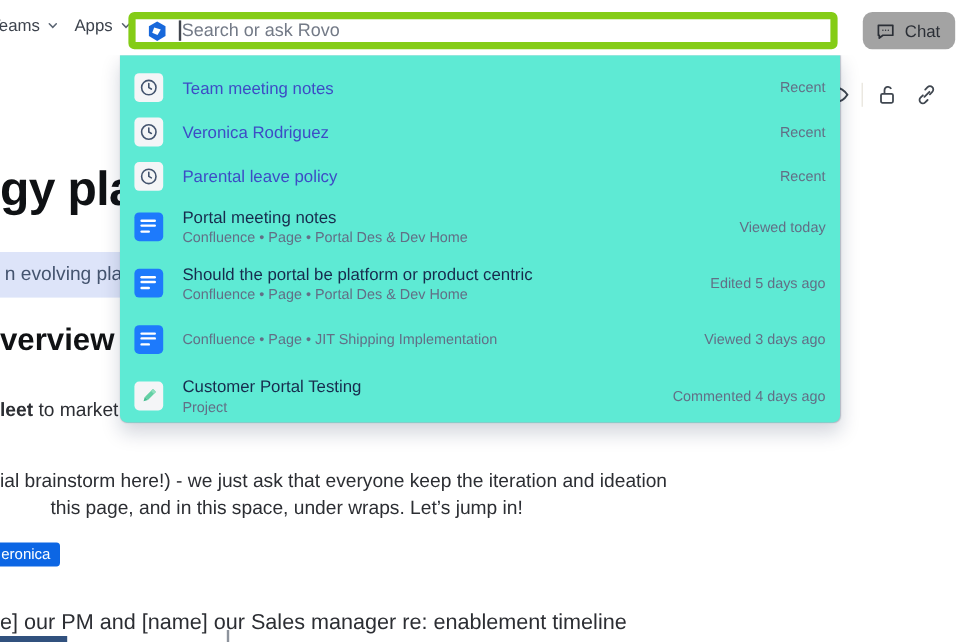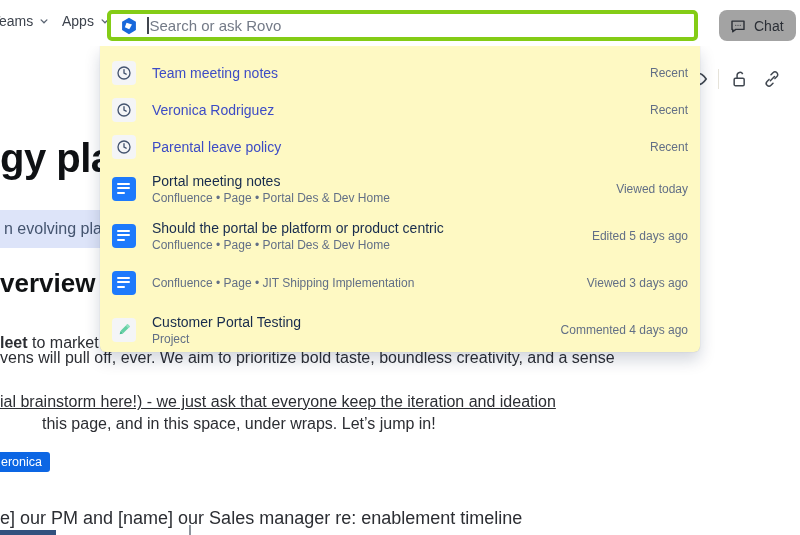--- a/index.html
+++ b/index.html
@@ -8,38 +8,38 @@
   .stage { position:relative; width:800px; height:535px; background:#fff; overflow:hidden; }
 
   
   .topbar { position:absolute; left:0; top:0; width:800px; height:46px; background:#fff; z-index:20; }
   .nav-item { position:absolute; top:13px; display:flex; align-items:center; gap:4px;
               font-size:14px; font-weight:500; color:#3d434d; cursor:pointer; }
   .nav-teams { left:-8px; }
   .nav-apps  { left:62px; }
   .chev { width:14px; height:14px; }
   .search-box { position:absolute; left:107px; top:10px; width:591px; height:31px;
-                border:4px solid #84cc16; border-radius:5px; background:#fff;
+                border:6px solid #84cc16; border-radius:5px; background:#fff;
                 display:flex; align-items:center; padding:0 8px; }
   .rovo-logo { width:20px; height:20px; flex:0 0 auto; }
   .caret { width:1.5px; height:17px; background:#41464e; margin-left:8px; }
   .search-input { border:none; outline:none; flex:1; font-size:15px; color:#172B4D;
                   font-family:"Liberation Sans", sans-serif; margin-left:1px; }
   .search-input::placeholder { color:#737A87; opacity:1; }
   .chat-btn { position:absolute; left:719px; top:10px; height:31px; padding:0 12px 0 10px;
               background:#a3a3a3; border-radius:8px; display:flex; align-items:center; gap:7px;
               font-size:14px; font-weight:500; color:#2b2f36; border:none; cursor:pointer; }
 
   
   .page-actions { position:absolute; top:68px; left:686px; z-index:5; display:flex; align-items:center; gap:10px; }
   .pa-icon { width:22px; height:22px; display:flex; align-items:center; justify-content:center; }
   .pa-divider { width:1px; height:20px; background:#e6e3da; }
 
   
-  .dropdown { position:absolute; left:100px; top:46px; width:600px; height:306px; background:#fef9c3;
+  .dropdown { position:absolute; left:100px; top:46px; width:600px; height:306px; background:#5eead4;
               z-index:10; border-radius:0 0 6px 6px;
               box-shadow:0 8px 16px rgba(9,30,66,0.18), 0 0 1px rgba(9,30,66,0.25); }
   .dd-section-recent { padding-top:8px; }
   .dd-row { display:flex; align-items:center; padding:0 12px; cursor:pointer; }
   .dd-row-recent { height:37px; }
   .dd-row-result { height:47px; }
   .icon-tile { width:24px; height:24px; border-radius:4px; background:#F4F5F7;
                display:flex; align-items:center; justify-content:center; flex:0 0 auto; }
   .doc-tile { width:24px; height:24px; border-radius:4px; background:#1D7AFC; position:relative; flex:0 0 auto; }
   .doc-tile i { position:absolute; left:5px; height:2.4px; border-radius:1px; background:#fff; display:block; }
@@ -56,21 +56,21 @@
   .doc { position:absolute; left:0; top:46px; width:800px; height:489px; z-index:1; color:#2c2e33; }
   .doc-h1 { position:absolute; left:0; top:90px; font-size:40px; font-weight:700; color:#0f1114; letter-spacing:-0.5px; white-space:nowrap; }
   .hl-bar { position:absolute; left:0; top:164px; width:120px; height:38px; background:#dde4f9;
             display:flex; align-items:center; }
   .hl-text { font-size:16px; color:#44546F; padding-left:4px; white-space:nowrap; }
   .doc-h2 { position:absolute; left:0; top:222px; font-size:26px; font-weight:700; color:#101214; white-space:nowrap; }
   .p-line { position:absolute; left:0; font-size:16px; color:#2c2e33; white-space:nowrap; }
   .pl-0 { top:288px; }
   .pl-1 { top:303px; }
   .pl-2 { top:325px; }
-  .pl-3 { top:347px;text-decoration:underline; }
+  .pl-3 { top:347px; }
   .pl-4 { top:369px;padding-left:42px; }
   .mention { position:absolute; left:-7px; top:406px; height:20px; background:#0C66E4; color:#fff;
              border-radius:3px; font-size:12.5px; font-weight:500; display:inline-flex; align-items:center;
              padding:0 8px; cursor:pointer; }
   .footer-line { position:absolute; left:0; top:462px; font-size:18px; color:#2c2e33; white-space:nowrap; }
   .bottom-bar { position:absolute; left:0; top:484px; width:56px; height:6px; background:#31517e; }
   .bottom-caret { position:absolute; left:189px; top:479px; width:1.5px; height:10px; background:#8d939c; }
   svg { display:block; }
 </style>
 </head>
@@ -79,21 +79,20 @@
 <div class="stage">
 
   <div class="doc">
     <div class="doc-h1">gy plann</div>
     <div class="hl-bar">
       <span class="hl-text">n evolving plan</span>
     </div>
     <div class="doc-h2">verview</div>
 
     <div class="p-line pl-0"><b>leet</b><span> to market</span></div>
-    <div class="p-line pl-1">vens will pull off, ever. We aim to prioritize bold taste, boundless creativity, and a sense</div>
     <div class="p-line pl-3">ial brainstorm here!) - we just ask that everyone keep the iteration and ideation</div>
     <div class="p-line pl-4">this page, and in this space, under wraps. Let’s jump in!</div>
 
     <span class="mention">eronica</span>
     <div class="footer-line">e] our PM and [name] our Sales manager re: enablement timeline</div>
     <div class="bottom-bar"></div>
     <div class="bottom-caret"></div>
   </div>
 
   <div class="page-actions">

